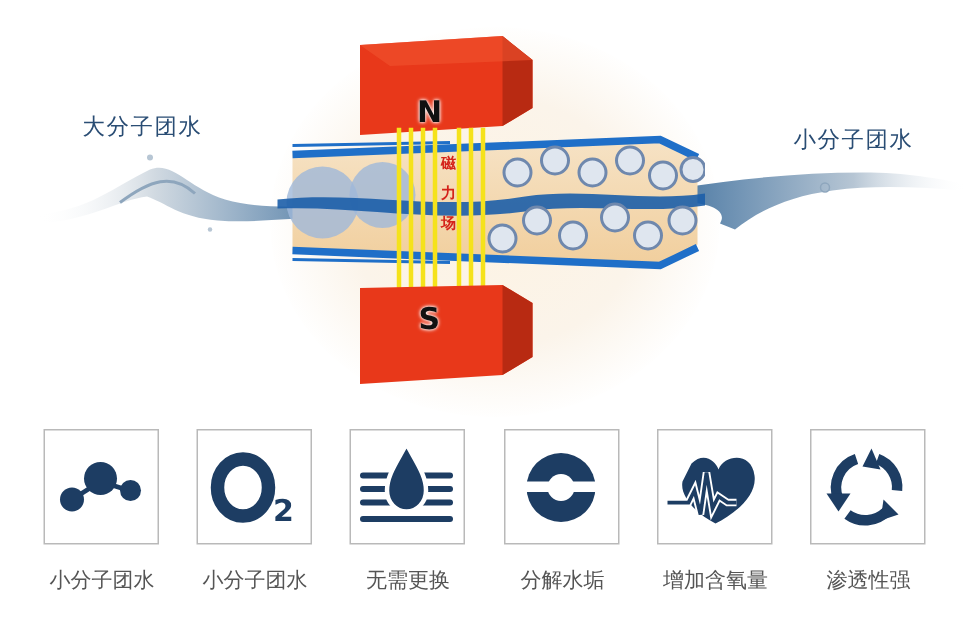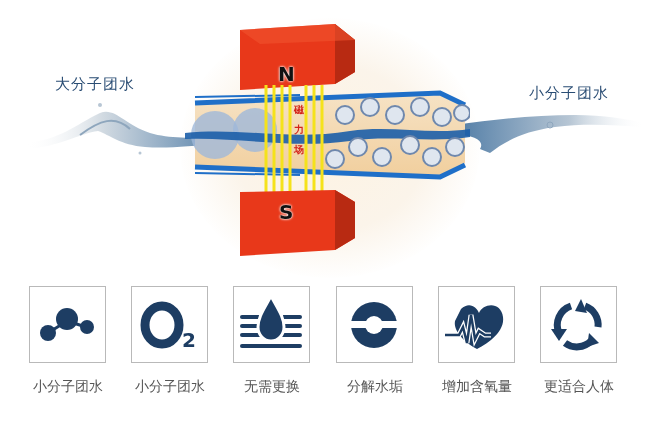--- a/index.html
+++ b/index.html
@@ -193,15 +193,15 @@
         <path d="M44 19 A20 20 0 0 1 57 40"></path>
         <path d="M50 54 A20 20 0 0 1 24 56"></path>
       </g>
       <g fill="#1d3d63">
         <polygon points="10,42 26,42 18,54"></polygon>
         <polygon points="40,12 46,26 34,24"></polygon>
         <polygon points="58,56 48,46 46,60"></polygon>
       </g>
         </svg>
     </div>
-    <div class="feature-label">更适合人体</div>
+    <div class="feature-label">渗透性强</div>
   </div>
 </div>
 
 </body></html>

